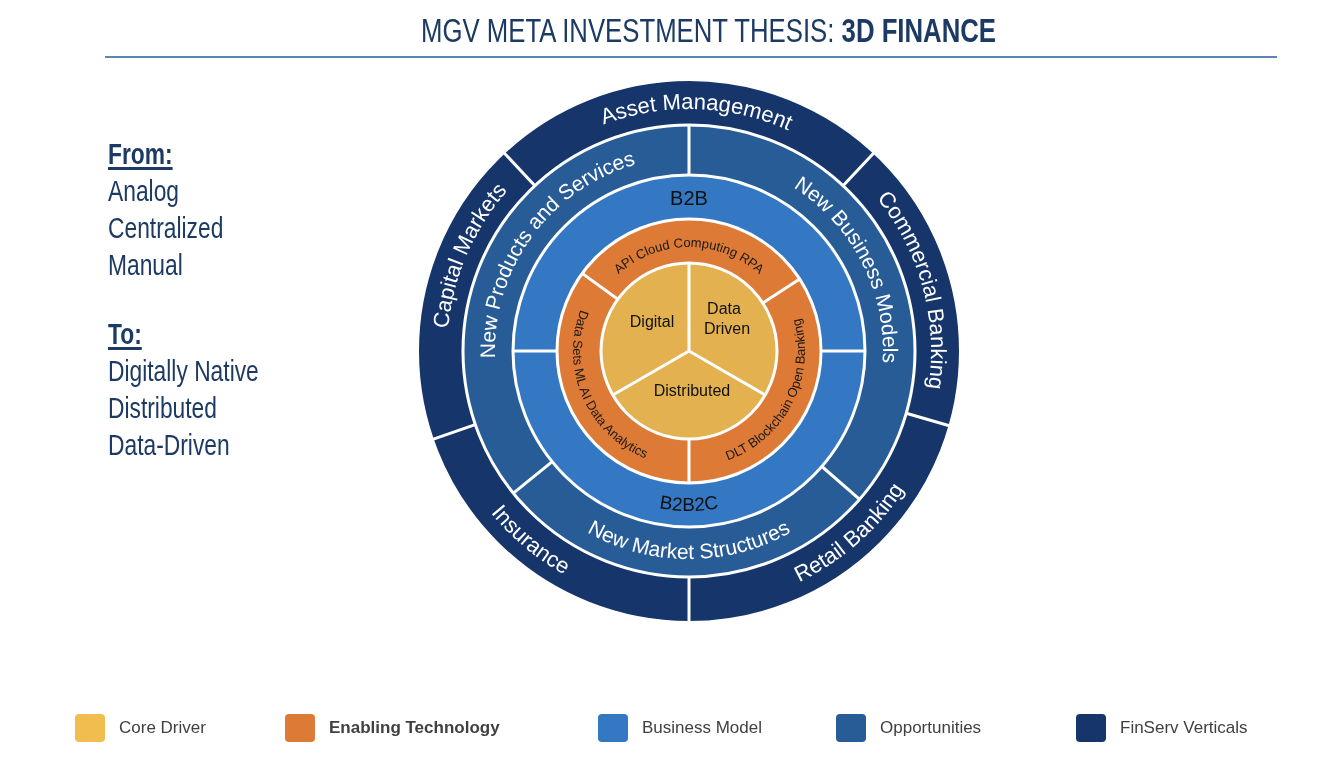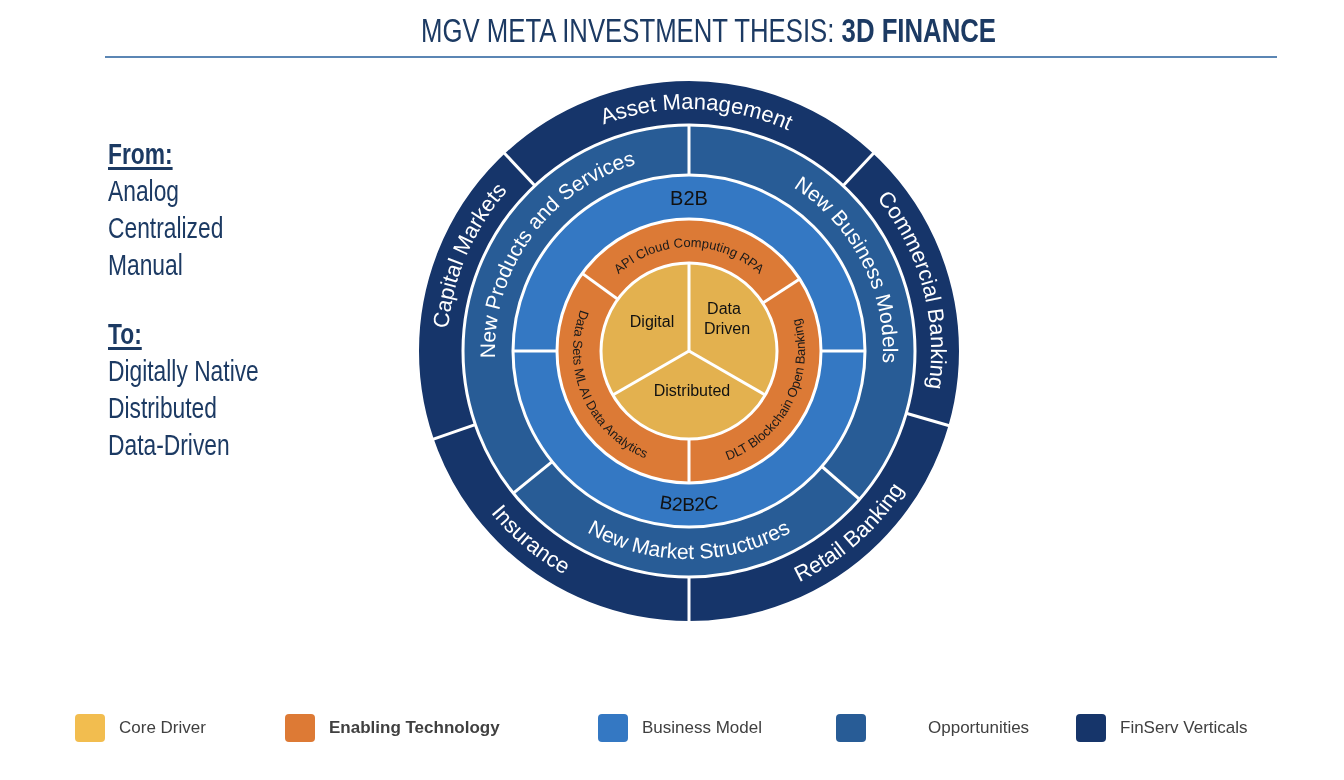--- a/index.html
+++ b/index.html
@@ -119,20 +119,20 @@
   <span class="legend-label">Core Driver</span>
 </div>
 <div class="legend-item" style="left:285px;font-weight:bold;">
   <div class="swatch" style="background:#dd7a35;"></div>
   <span class="legend-label">Enabling Technology</span>
 </div>
 <div class="legend-item" style="left:598px;">
   <div class="swatch" style="background:#3478c3;"></div>
   <span class="legend-label">Business Model</span>
 </div>
-<div class="legend-item" style="left:836px;gap:48px;">
+<div class="legend-item" style="left:836px;">
   <div class="swatch" style="background:#285c96;"></div>
   <span class="legend-label">Opportunities</span>
 </div>
 <div class="legend-item" style="left:1076px;">
   <div class="swatch" style="background:#16356a;"></div>
   <span class="legend-label">FinServ Verticals</span>
 </div>
 
 </body></html>

